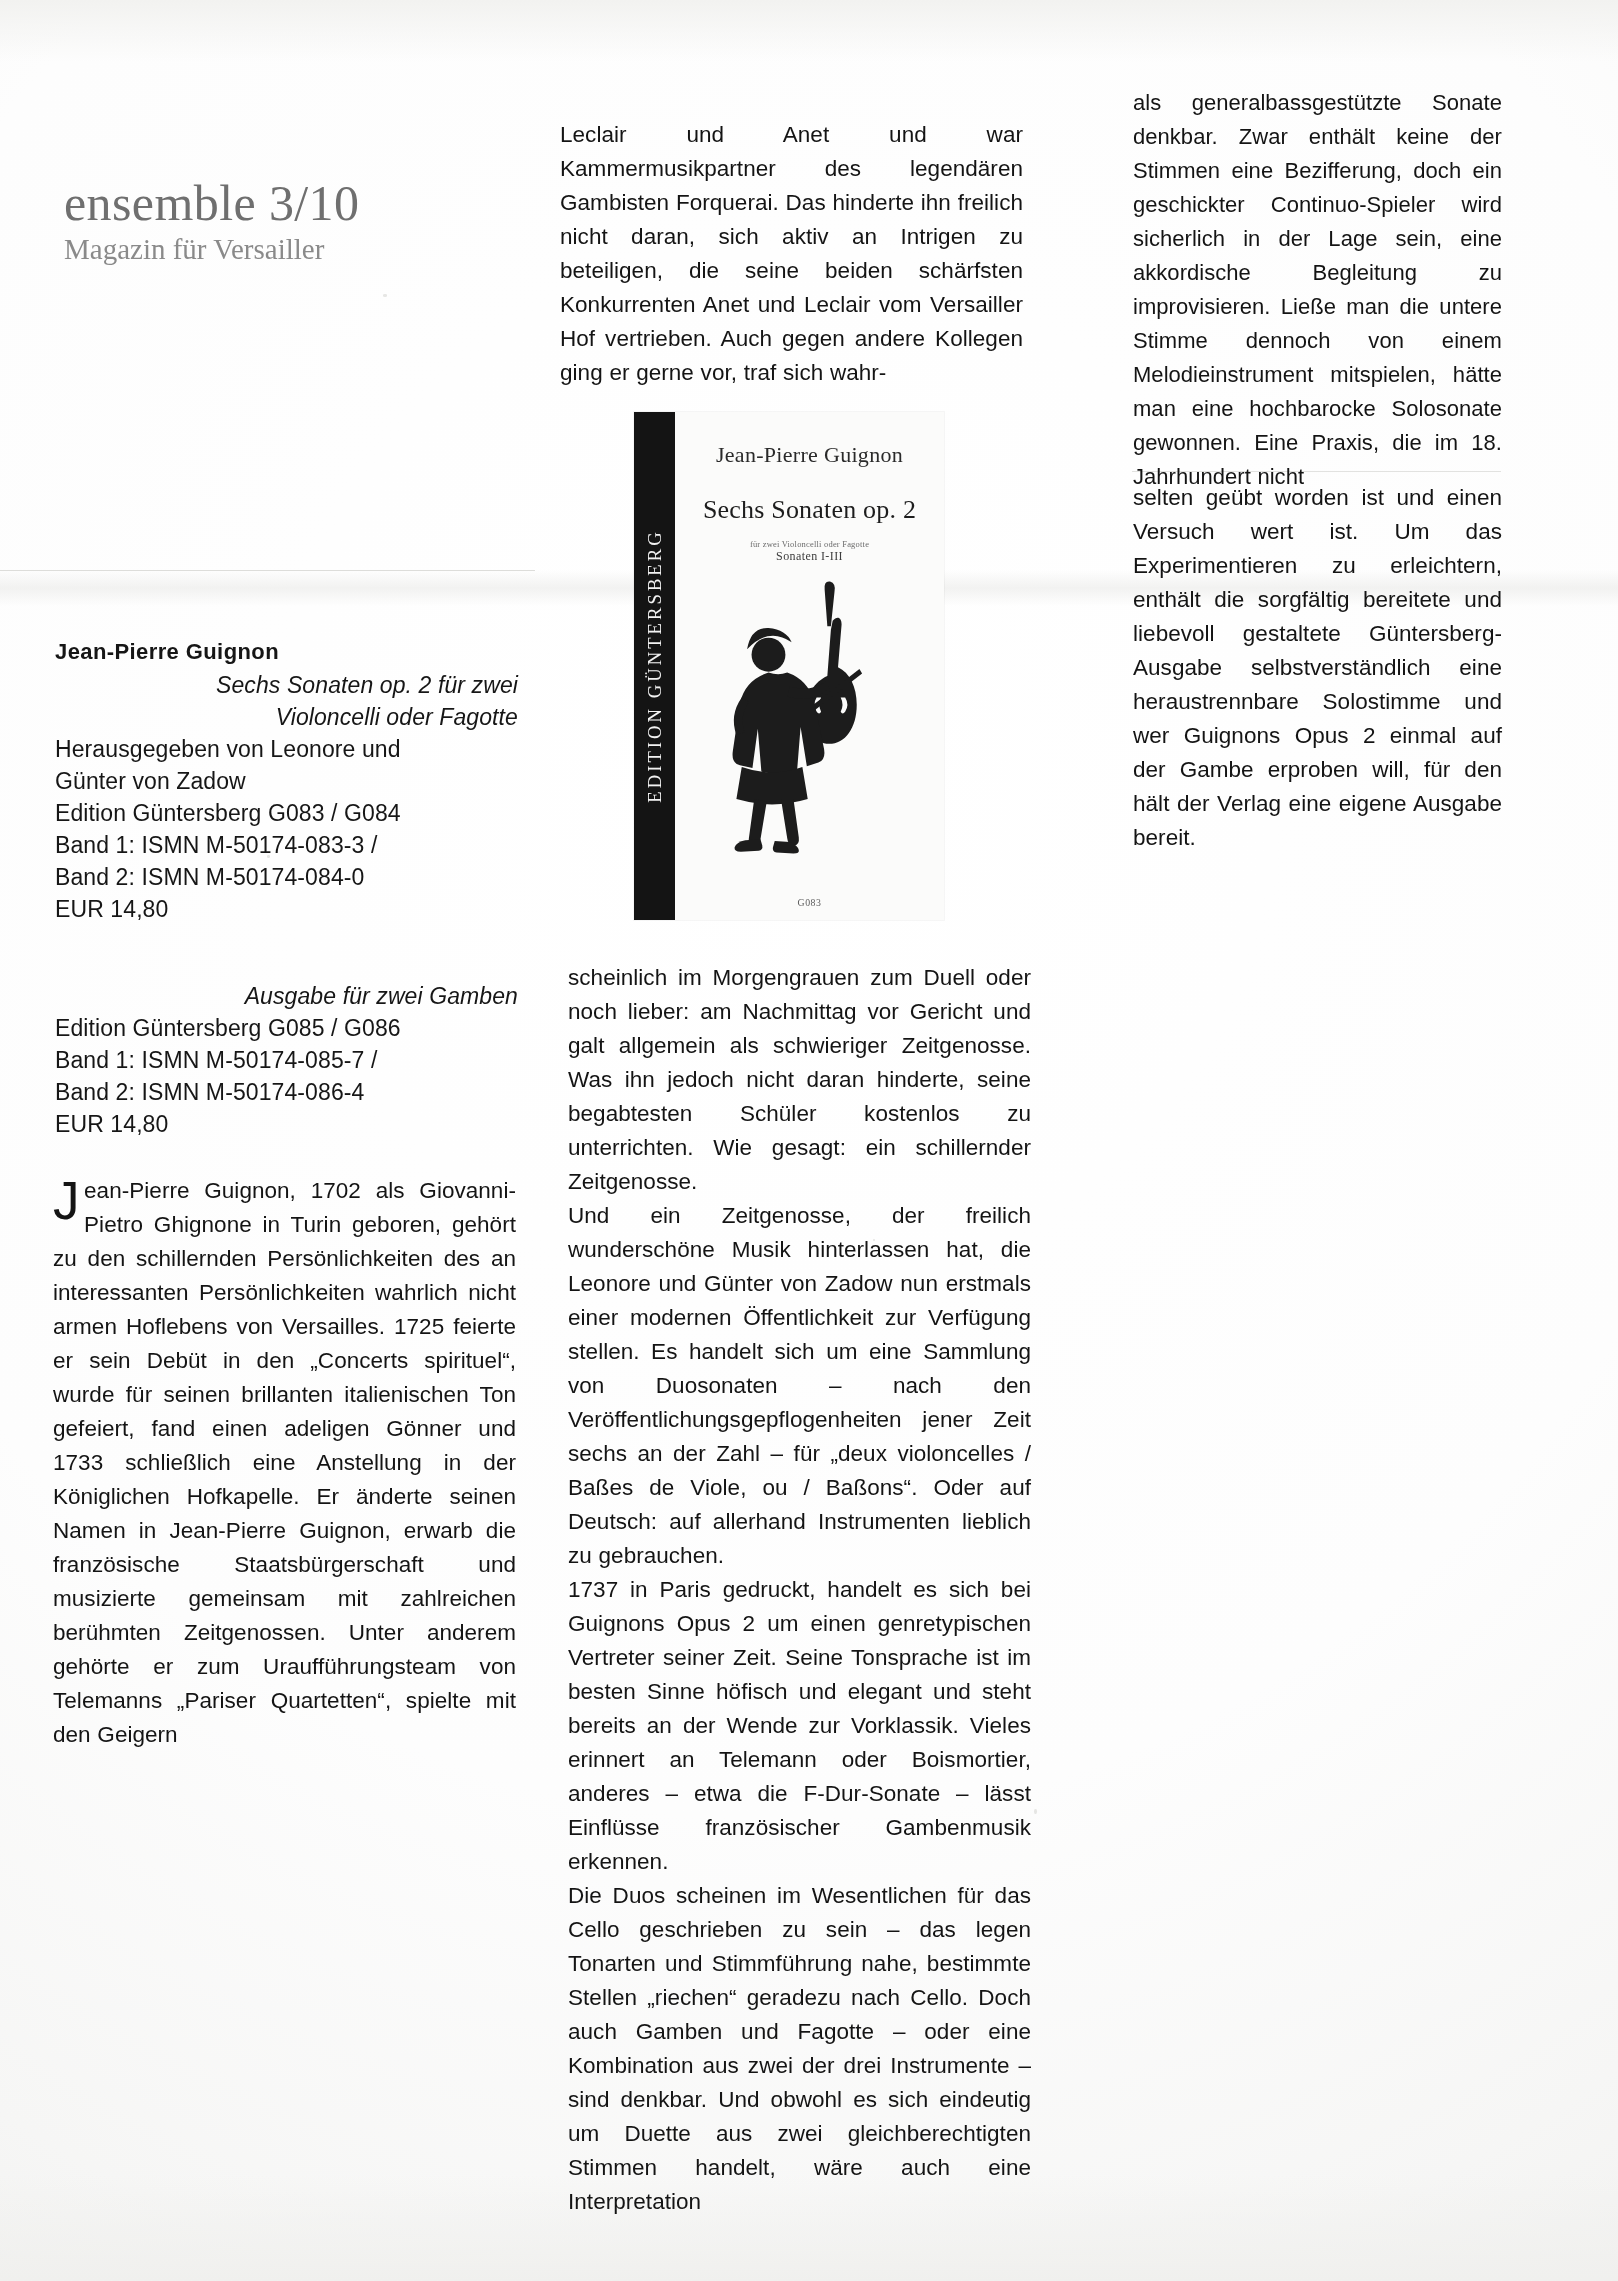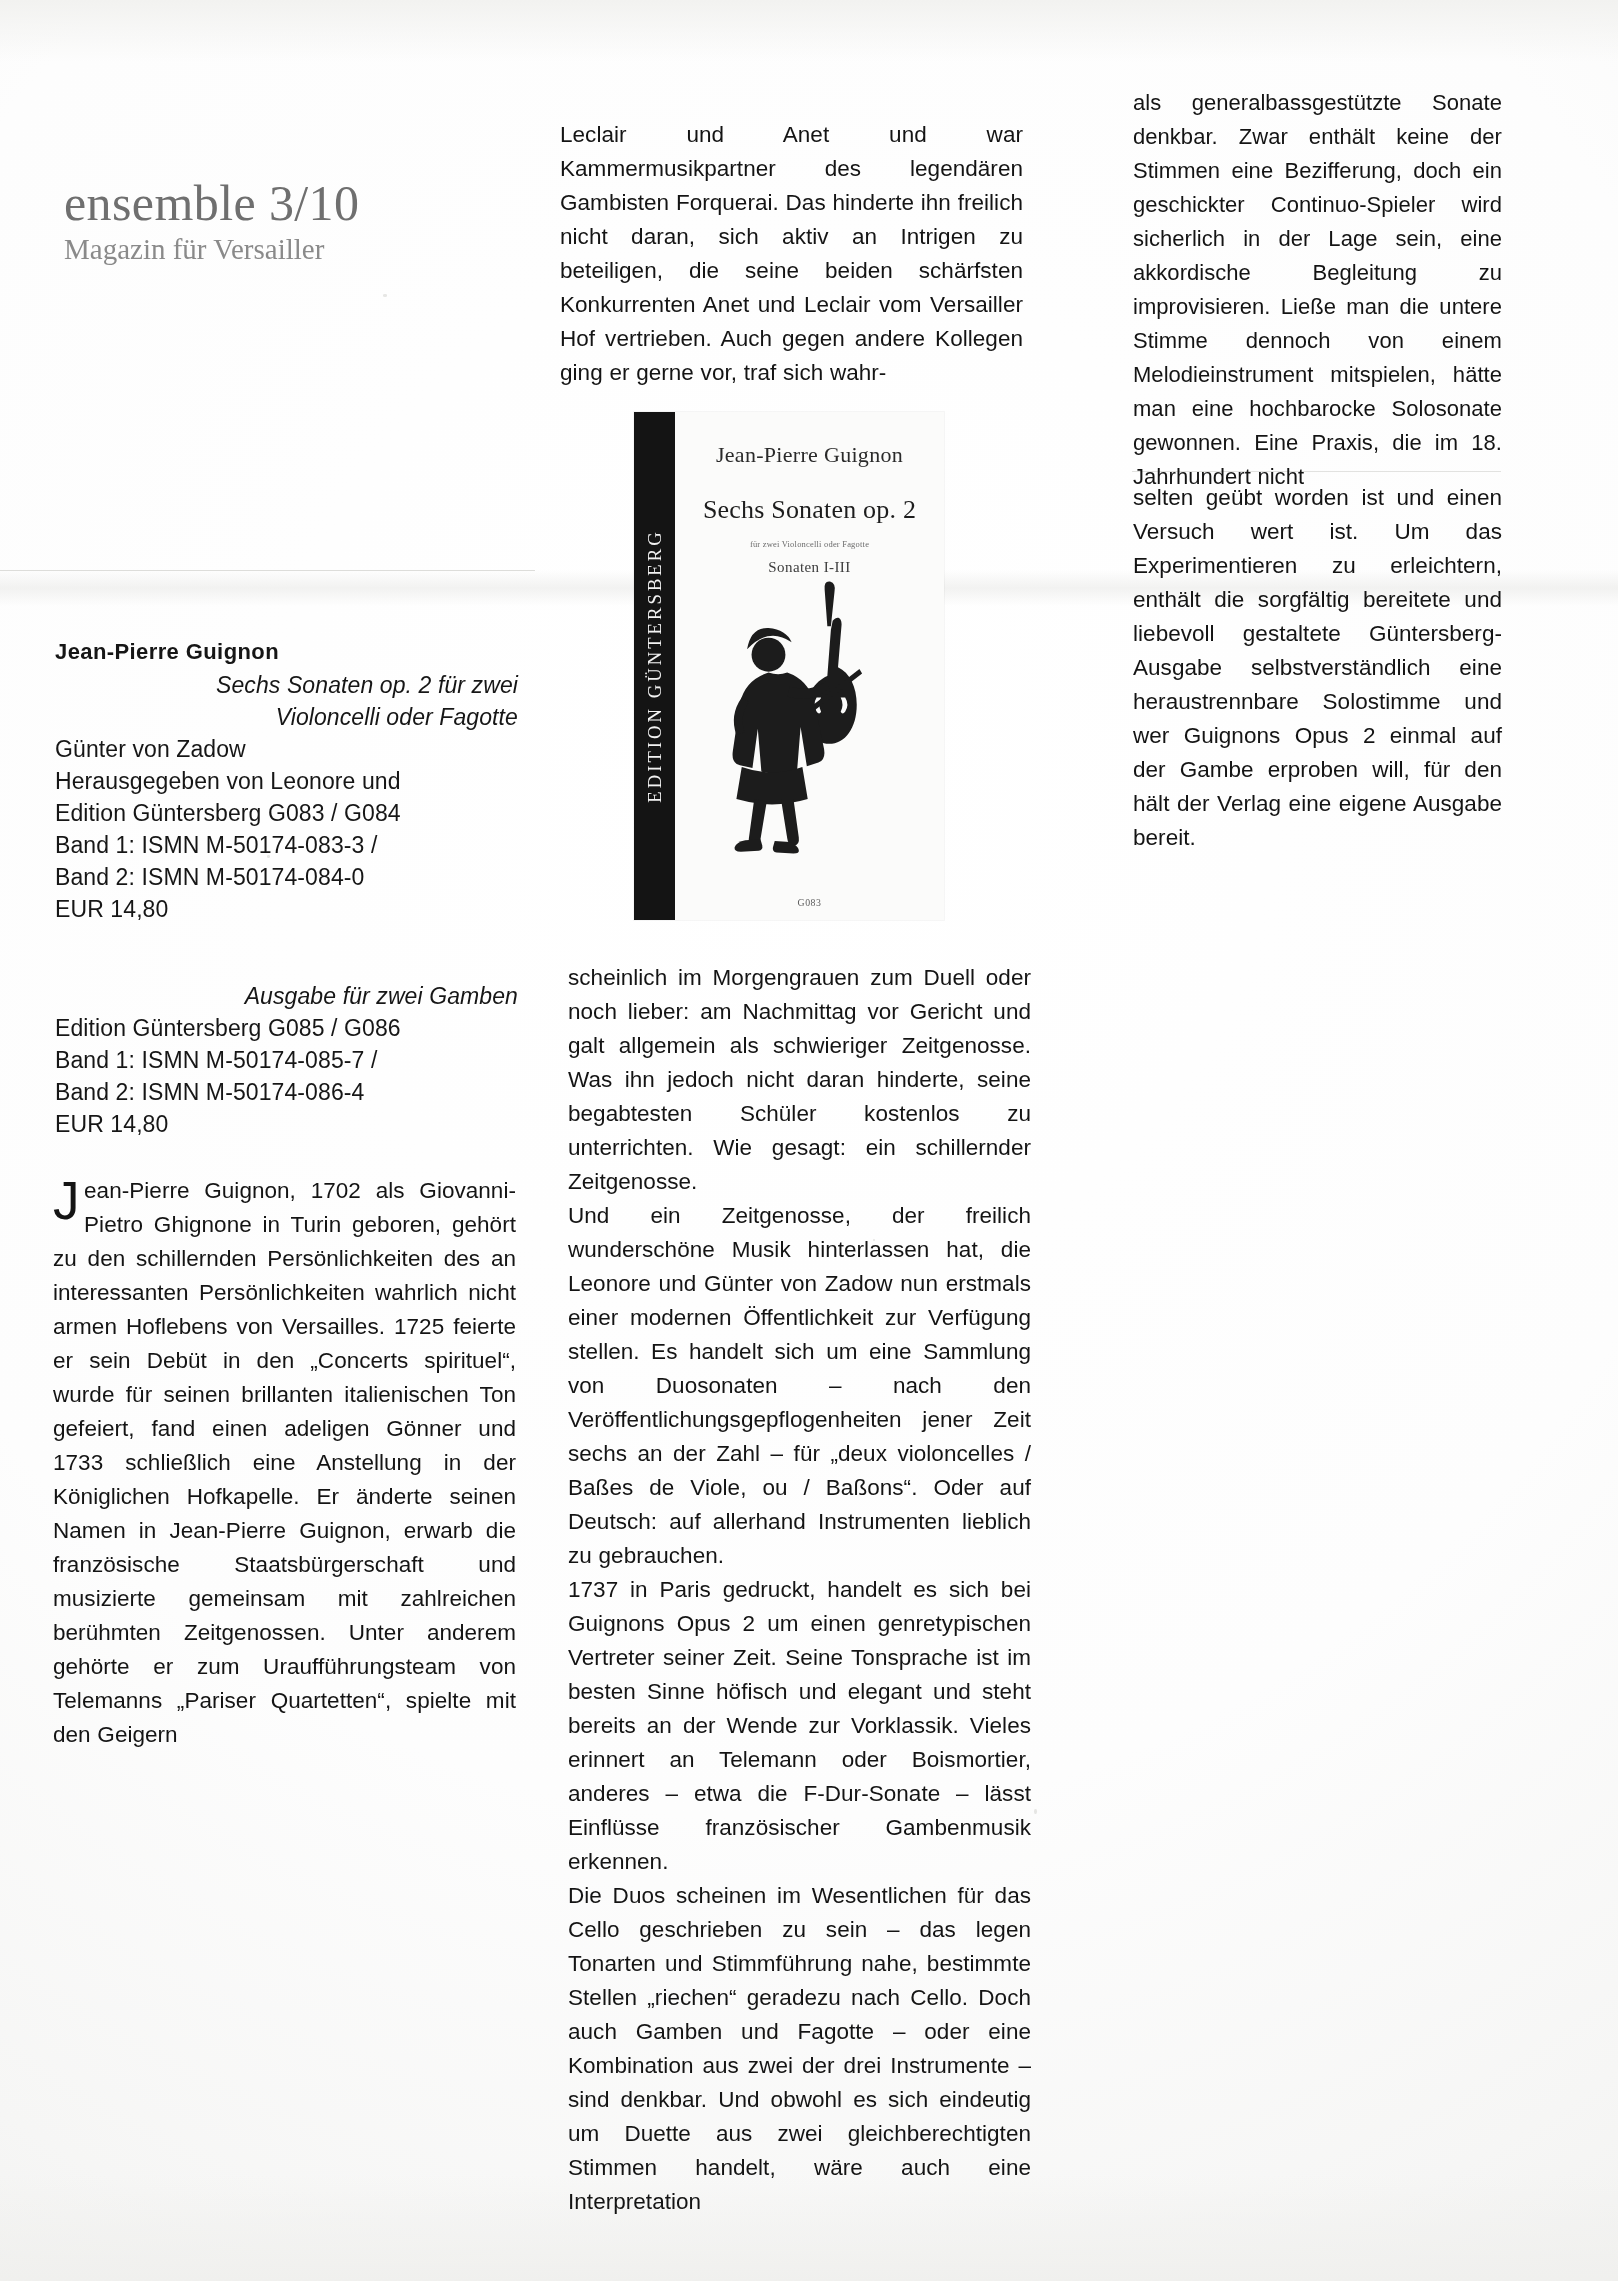--- a/index.html
+++ b/index.html
@@ -169,23 +169,23 @@
   .cover-scoring {
     font-family: "Liberation Serif", serif;
     font-size: 8.5px;
     color: #6a6a6a;
     margin-top: 14.3px;
     letter-spacing: 0.2px;
     text-align: center;
   }
   .cover-vols {
     font-family: "Liberation Serif", serif;
-    font-size: 15px;
+    font-size: 12px;
     color: #3c3c3c;
-    margin-top: 10px;
+    margin-top: 0;
     letter-spacing: 0.4px;
   }
   .cover-cat {
     position: absolute;
     left: 41px; right: 0;
     bottom: 12.5px;
     text-align: center;
     font-family: "Liberation Serif", serif;
     font-size: 9.8px;
     color: #5a5a5a;
@@ -229,22 +229,22 @@
 
   <div class="masthead">
     <div class="mast-title">ensemble 3/10</div>
     <div class="mast-sub">Magazin für Versailler</div>
   </div>
 
   <div class="biblio">
     <div class="bib-line bib-head">Jean-Pierre Guignon</div>
     <div class="bib-line bib-it">Sechs Sonaten op. 2 für zwei</div>
     <div class="bib-line bib-it">Violoncelli oder Fagotte</div>
+    <div class="bib-line">Herausgegeben von Leonore und</div>
     <div class="bib-line">Günter von Zadow</div>
-    <div class="bib-line">Herausgegeben von Leonore und</div>
     <div class="bib-line">Edition Güntersberg G083 / G084</div>
     <div class="bib-line">Band 1: ISMN M-50174-083-3 /</div>
     <div class="bib-line">Band 2: ISMN M-50174-084-0</div>
     <div class="bib-line">EUR 14,80</div>
   </div>
 
   <div class="biblio-2">
     <div class="bib-line bib-it">Ausgabe für zwei Gamben</div>
     <div class="bib-line">Edition Güntersberg G085 / G086</div>
     <div class="bib-line">Band 1: ISMN M-50174-085-7 /</div>

